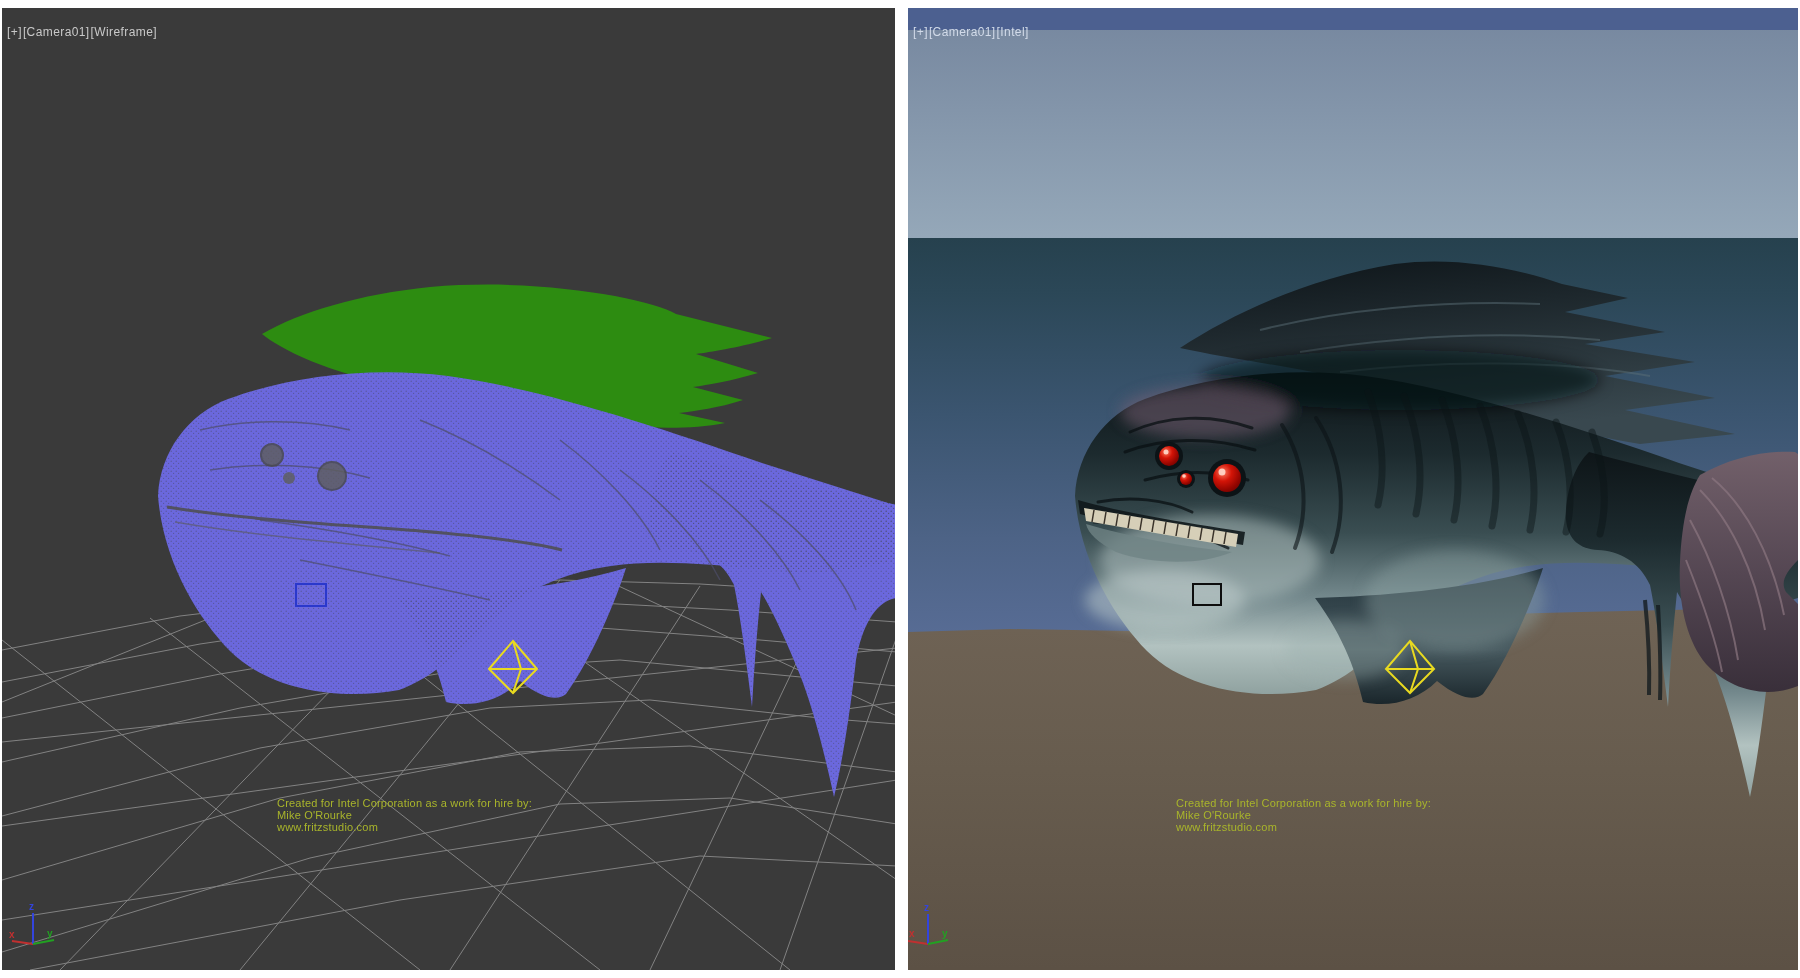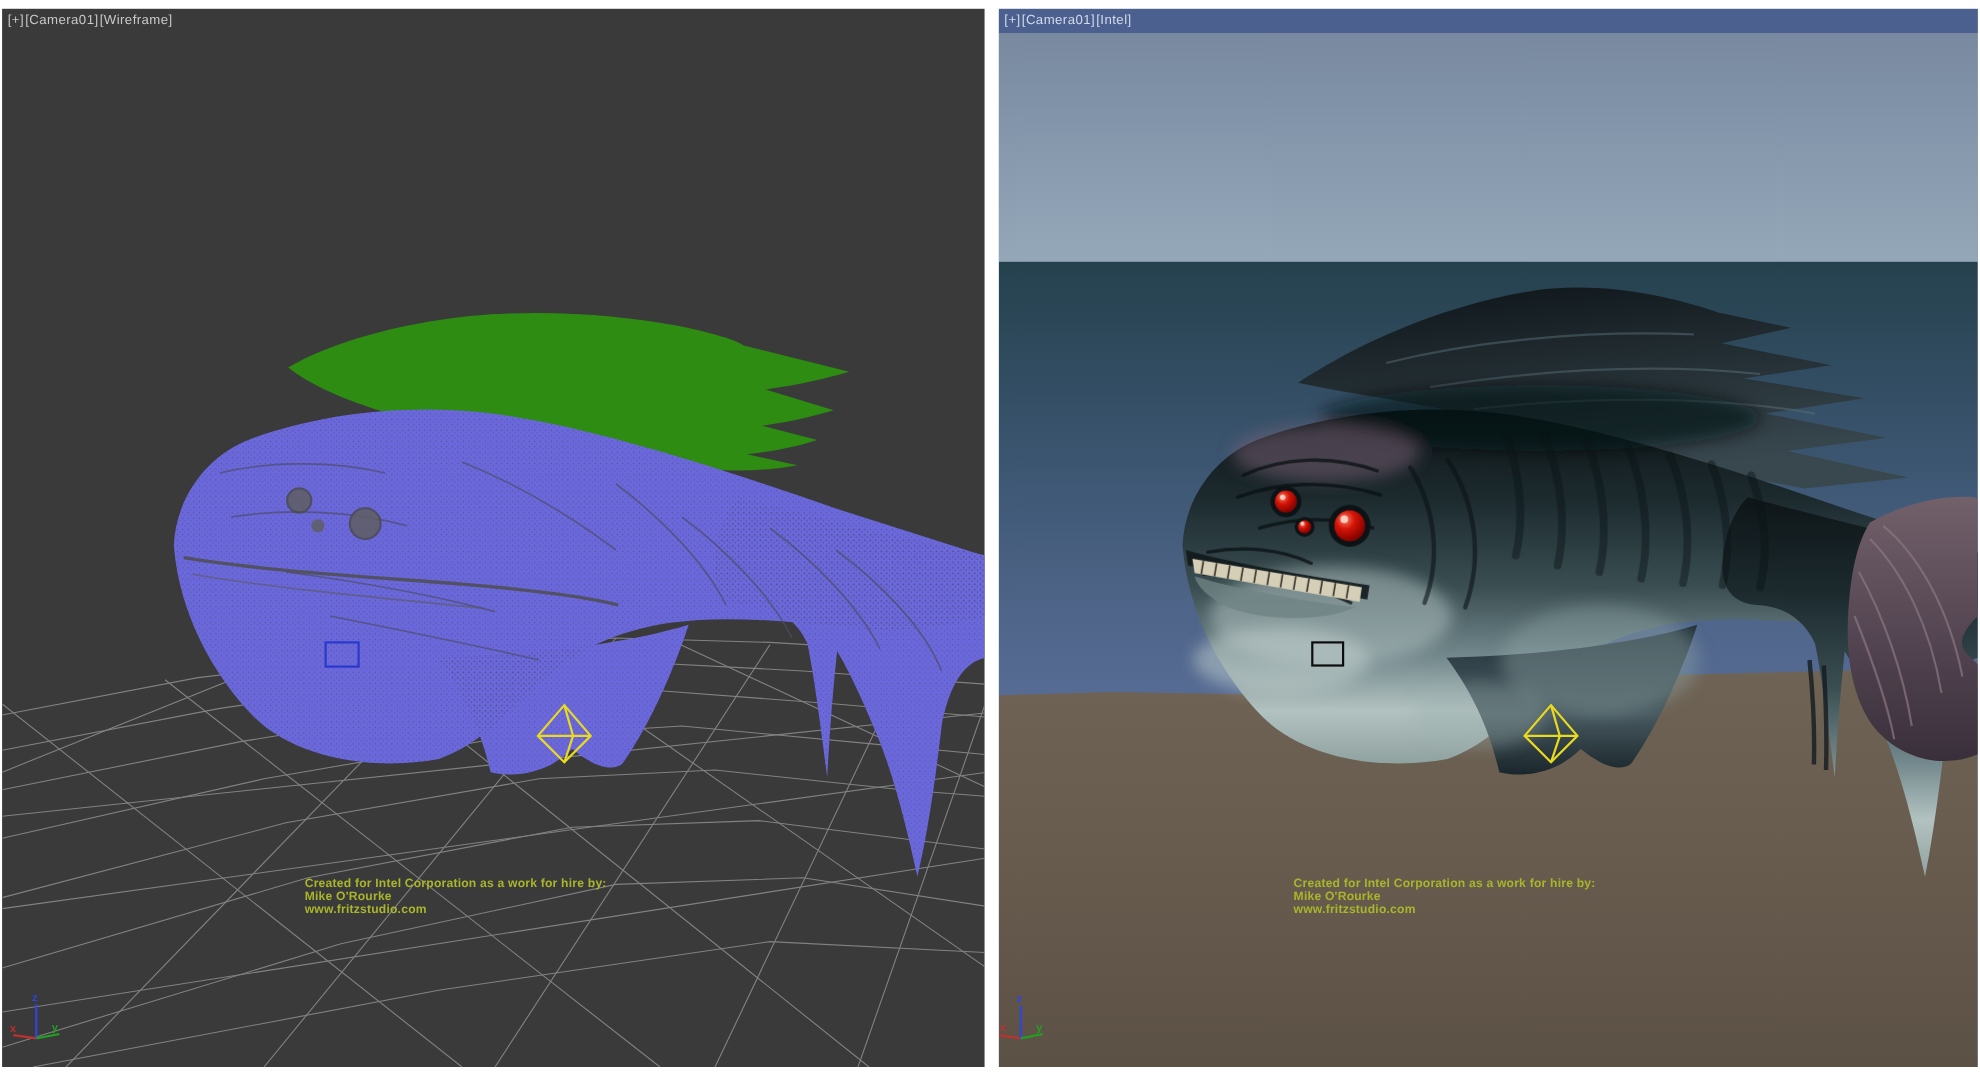--- a/index.html
+++ b/index.html
@@ -3,25 +3,25 @@
 <meta charset="utf-8">
 <style>
   html,body{margin:0;padding:0}
   body{width:1800px;height:978px;background:#ffffff;position:relative;overflow:hidden;
        font-family:"Liberation Sans",sans-serif}
   .vp{position:absolute;top:8px;height:962px;overflow:hidden}
   .vp-left{left:2px;width:893px;background:#3a3a3a}
   .vp-right{left:908px;width:890px;background:#75869e}
   svg.scene{position:absolute;left:0;top:0;width:100%;height:100%;display:block}
   .vp-titlebar{position:absolute;top:0;left:0;right:0;height:22px;background:#4c6090;z-index:2}
-  .vp-label{position:absolute;top:3px;left:5px;z-index:3;font-size:12px;letter-spacing:.4px;
+  .vp-label{position:absolute;top:17px;left:5px;z-index:3;font-size:12px;letter-spacing:.4px;
             color:#c9c9c9;cursor:default;white-space:nowrap}
   .vp-right .vp-label{color:#d2dbe9}
   .vp-label span{margin-right:1px}
-  .credit{position:absolute;z-index:2;font-weight:bold;font-size:11px;line-height:12px;
+  .credit{position:absolute;z-index:2;font-weight:normal;font-size:11px;line-height:12px;
           color:#a9b52b;letter-spacing:.2px;white-space:nowrap}
   .credit-left{left:275px;top:789px}
   .credit-right{left:268px;top:789px}
   text{font-family:"Liberation Sans",sans-serif}
 </style>
 </head>
 <body>
 
 <section class="vp vp-left">
   <svg class="scene" viewBox="2 8 893 962" preserveAspectRatio="none">

